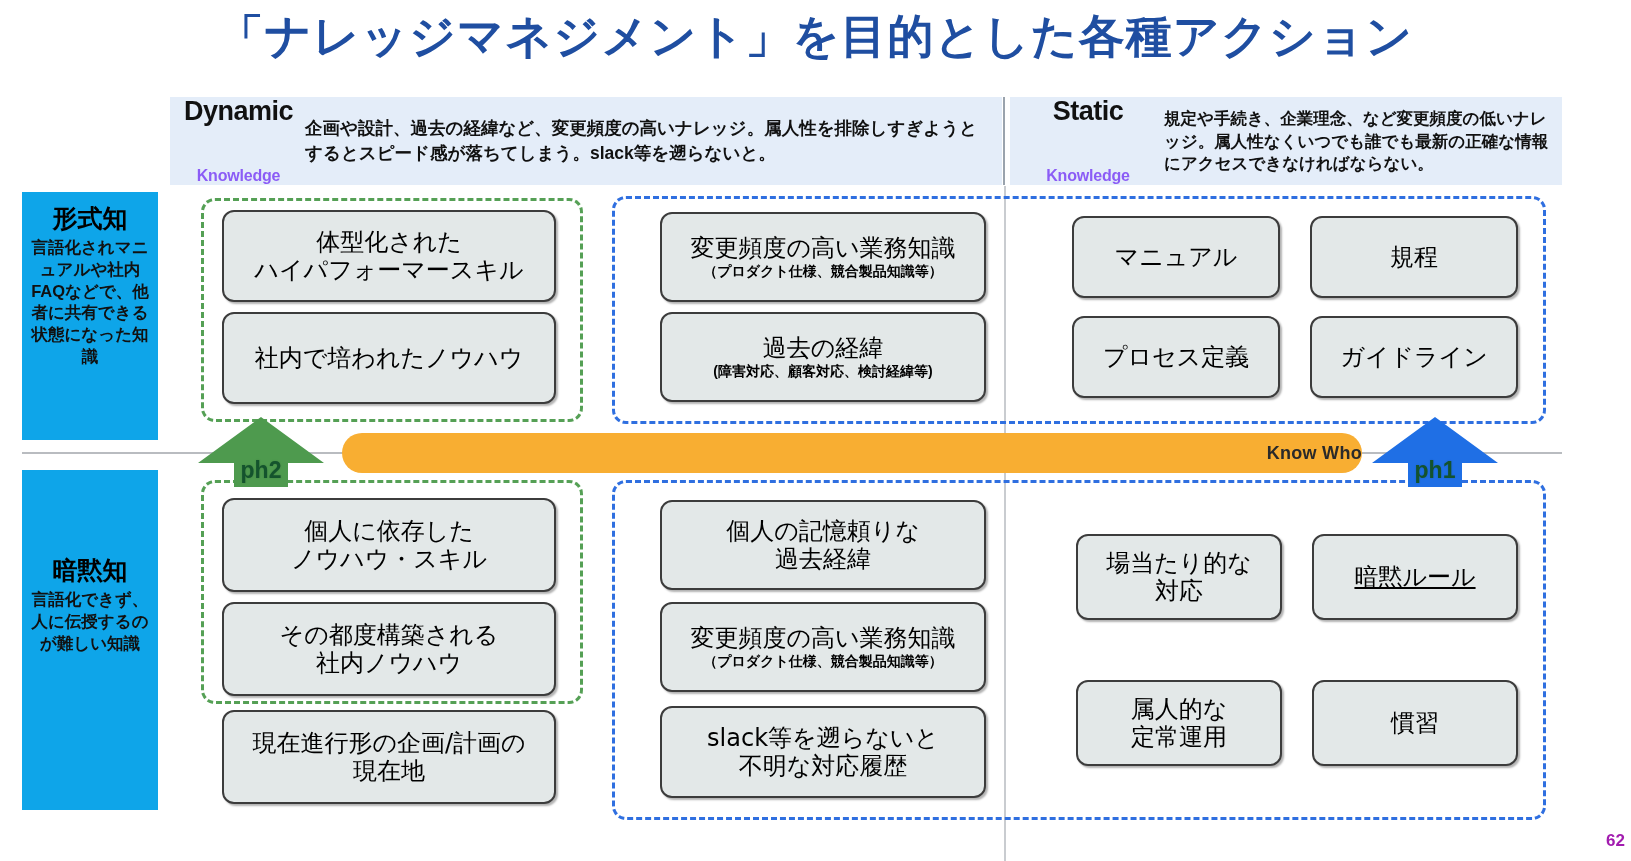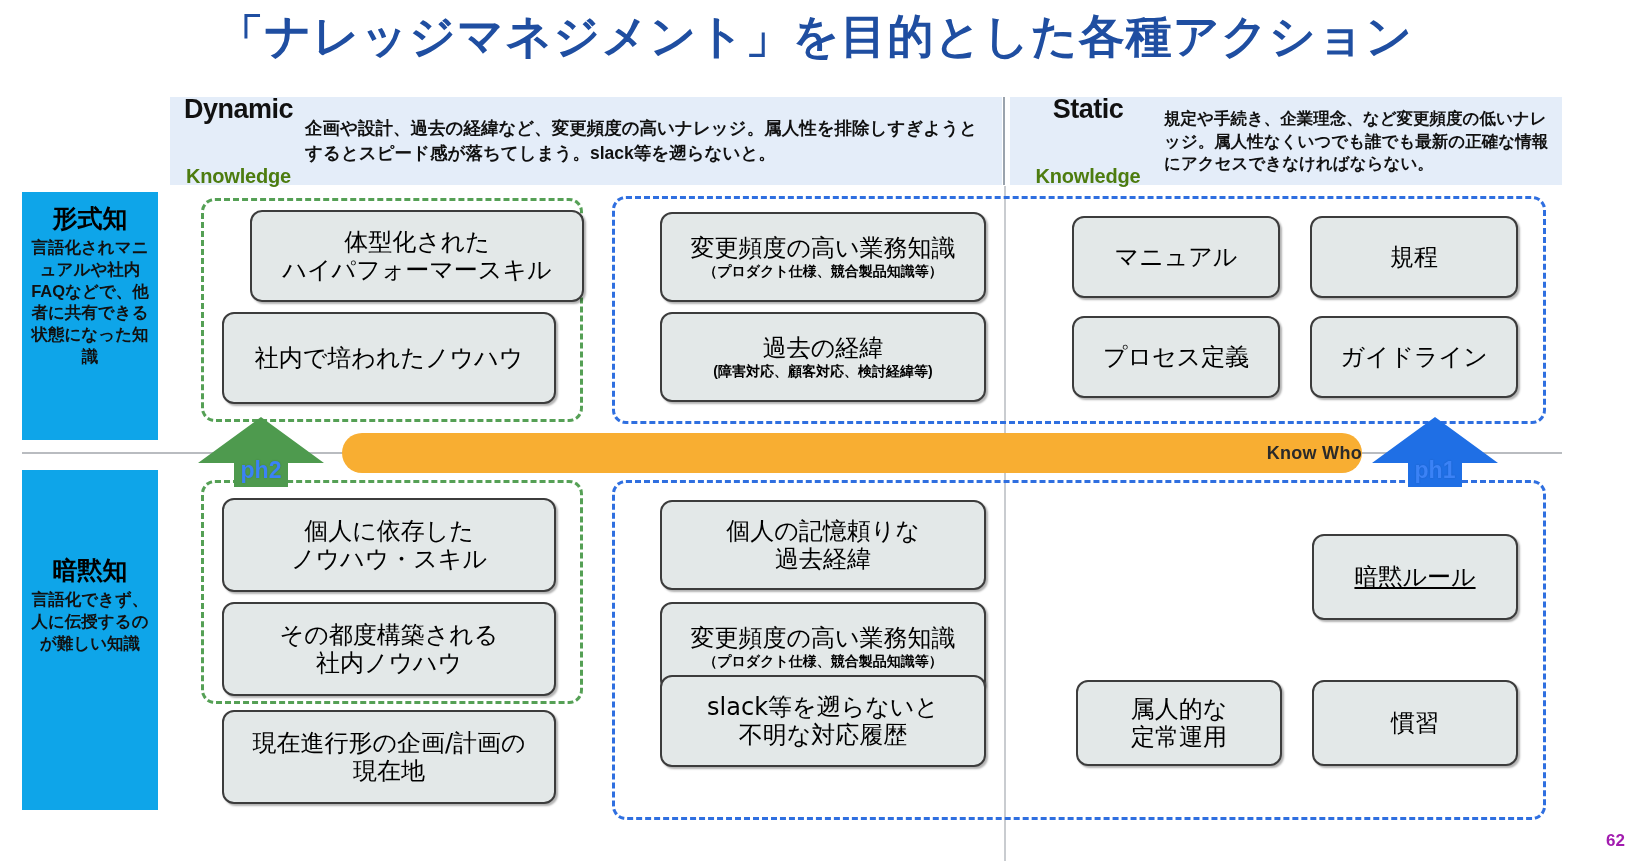--- a/index.html
+++ b/index.html
@@ -30,21 +30,21 @@
   .hdr-sta{left:1010px;width:552px;}
   .hdr-sep{
     position:absolute;left:1003px;top:97px;width:2px;height:88px;
     background:#9aa3ad;
   }
   .hdr-inner{position:absolute;top:0;left:0;right:0;bottom:0;display:flex;align-items:center;}
   .hdr-key{
     flex:0 0 auto;padding-left:14px;text-align:center;line-height:1.15;
   }
   .hdr-key .k1{font-size:27px;font-weight:700;color:#111111;letter-spacing:-0.5px;}
-  .hdr-key .k2{font-size:20px;font-weight:700;color:#4d7c0f;letter-spacing:-0.2px;margin-top:40px;}
+  .hdr-key .k2{font-size:16px;font-weight:700;color:#8b5cf6;letter-spacing:-0.2px;margin-top:40px;}
   .hdr-desc{
     flex:1 1 auto;padding:0 10px 0 12px;
     font-size:17.5px;line-height:1.45;color:#111111;font-weight:600;
   }
   .hdr-sta .hdr-key{flex:0 0 128px;}
   .hdr-sta .hdr-desc{font-size:16.5px;line-height:1.38;}
 
   
   .axis-col{
     position:absolute;left:22px;width:136px;
@@ -100,21 +100,21 @@
   .node .nsub{
     font-size:14px;line-height:1.2;font-weight:700;margin-top:1px;
     font-family:"Liberation Sans","DejaVu Sans",sans-serif;
   }
 
   
   .arrow{position:absolute;}
   .arrow svg{display:block;overflow:visible;}
   .arrow .alabel{
     position:absolute;left:0;width:100%;text-align:center;
-    font-size:23px;font-weight:700;color:#3b82f6;
+    font-size:23px;font-weight:700;color:#14532d;
     text-shadow:0 0 2px rgba(0,0,0,.15);
   }
 
   
   .band{
     position:absolute;left:342px;top:433px;width:1020px;height:40px;
     background:#F8AE32;border-radius:20px;
     display:flex;align-items:center;justify-content:flex-end;
   }
   .band span{font-size:18px;font-weight:700;color:#2A2A2A;letter-spacing:0.3px;}
@@ -169,21 +169,21 @@
   </div>
 
   <div class="hline"></div>
   <div class="vline"></div>
 
   <div class="grp grp-green grp-g-top"></div>
   <div class="grp grp-blue  grp-b-top"></div>
   <div class="grp grp-green grp-g-bot"></div>
   <div class="grp grp-blue  grp-b-bot"></div>
 
-  <div class="node" style="left:222px;top:210px;width:334px;height:92px;margin-left:28px;">
+  <div class="node" style="left:222px;top:210px;width:334px;height:92px;">
     <div class="nl">体型化された
 ハイパフォーマースキル</div>
   </div>
   <div class="node" style="left:222px;top:312px;width:334px;height:92px;">
     <div class="nl">社内で培われたノウハウ</div>
   </div>
 
   <div class="node" style="left:660px;top:212px;width:326px;height:90px;">
     <div class="nl">変更頻度の高い業務知識</div>
     <div class="nsub">（プロダクト仕様、競合製品知識等）</div>
@@ -239,25 +239,29 @@
   </div>
 
   <div class="node" style="left:660px;top:500px;width:326px;height:90px;">
     <div class="nl">個人の記憶頼りな
 過去経緯</div>
   </div>
   <div class="node" style="left:660px;top:602px;width:326px;height:90px;">
     <div class="nl">変更頻度の高い業務知識</div>
     <div class="nsub">（プロダクト仕様、競合製品知識等）</div>
   </div>
-  <div class="node" style="left:660px;top:675px;width:326px;height:92px;">
+  <div class="node" style="left:660px;top:706px;width:326px;height:92px;">
     <div class="nl">slack等を遡らないと
 不明な対応履歴</div>
   </div>
 
+  <div class="node" style="left:1076px;top:534px;width:206px;height:86px;">
+    <div class="nl">場当たり的な
+対応</div>
+  </div>
   <div class="node" style="left:1312px;top:534px;width:206px;height:86px;text-decoration:underline;">
     <div class="nl">暗黙ルール</div>
   </div>
   <div class="node" style="left:1076px;top:680px;width:206px;height:86px;">
     <div class="nl">属人的な
 定常運用</div>
   </div>
   <div class="node" style="left:1312px;top:680px;width:206px;height:86px;">
     <div class="nl">慣習</div>
   </div>

